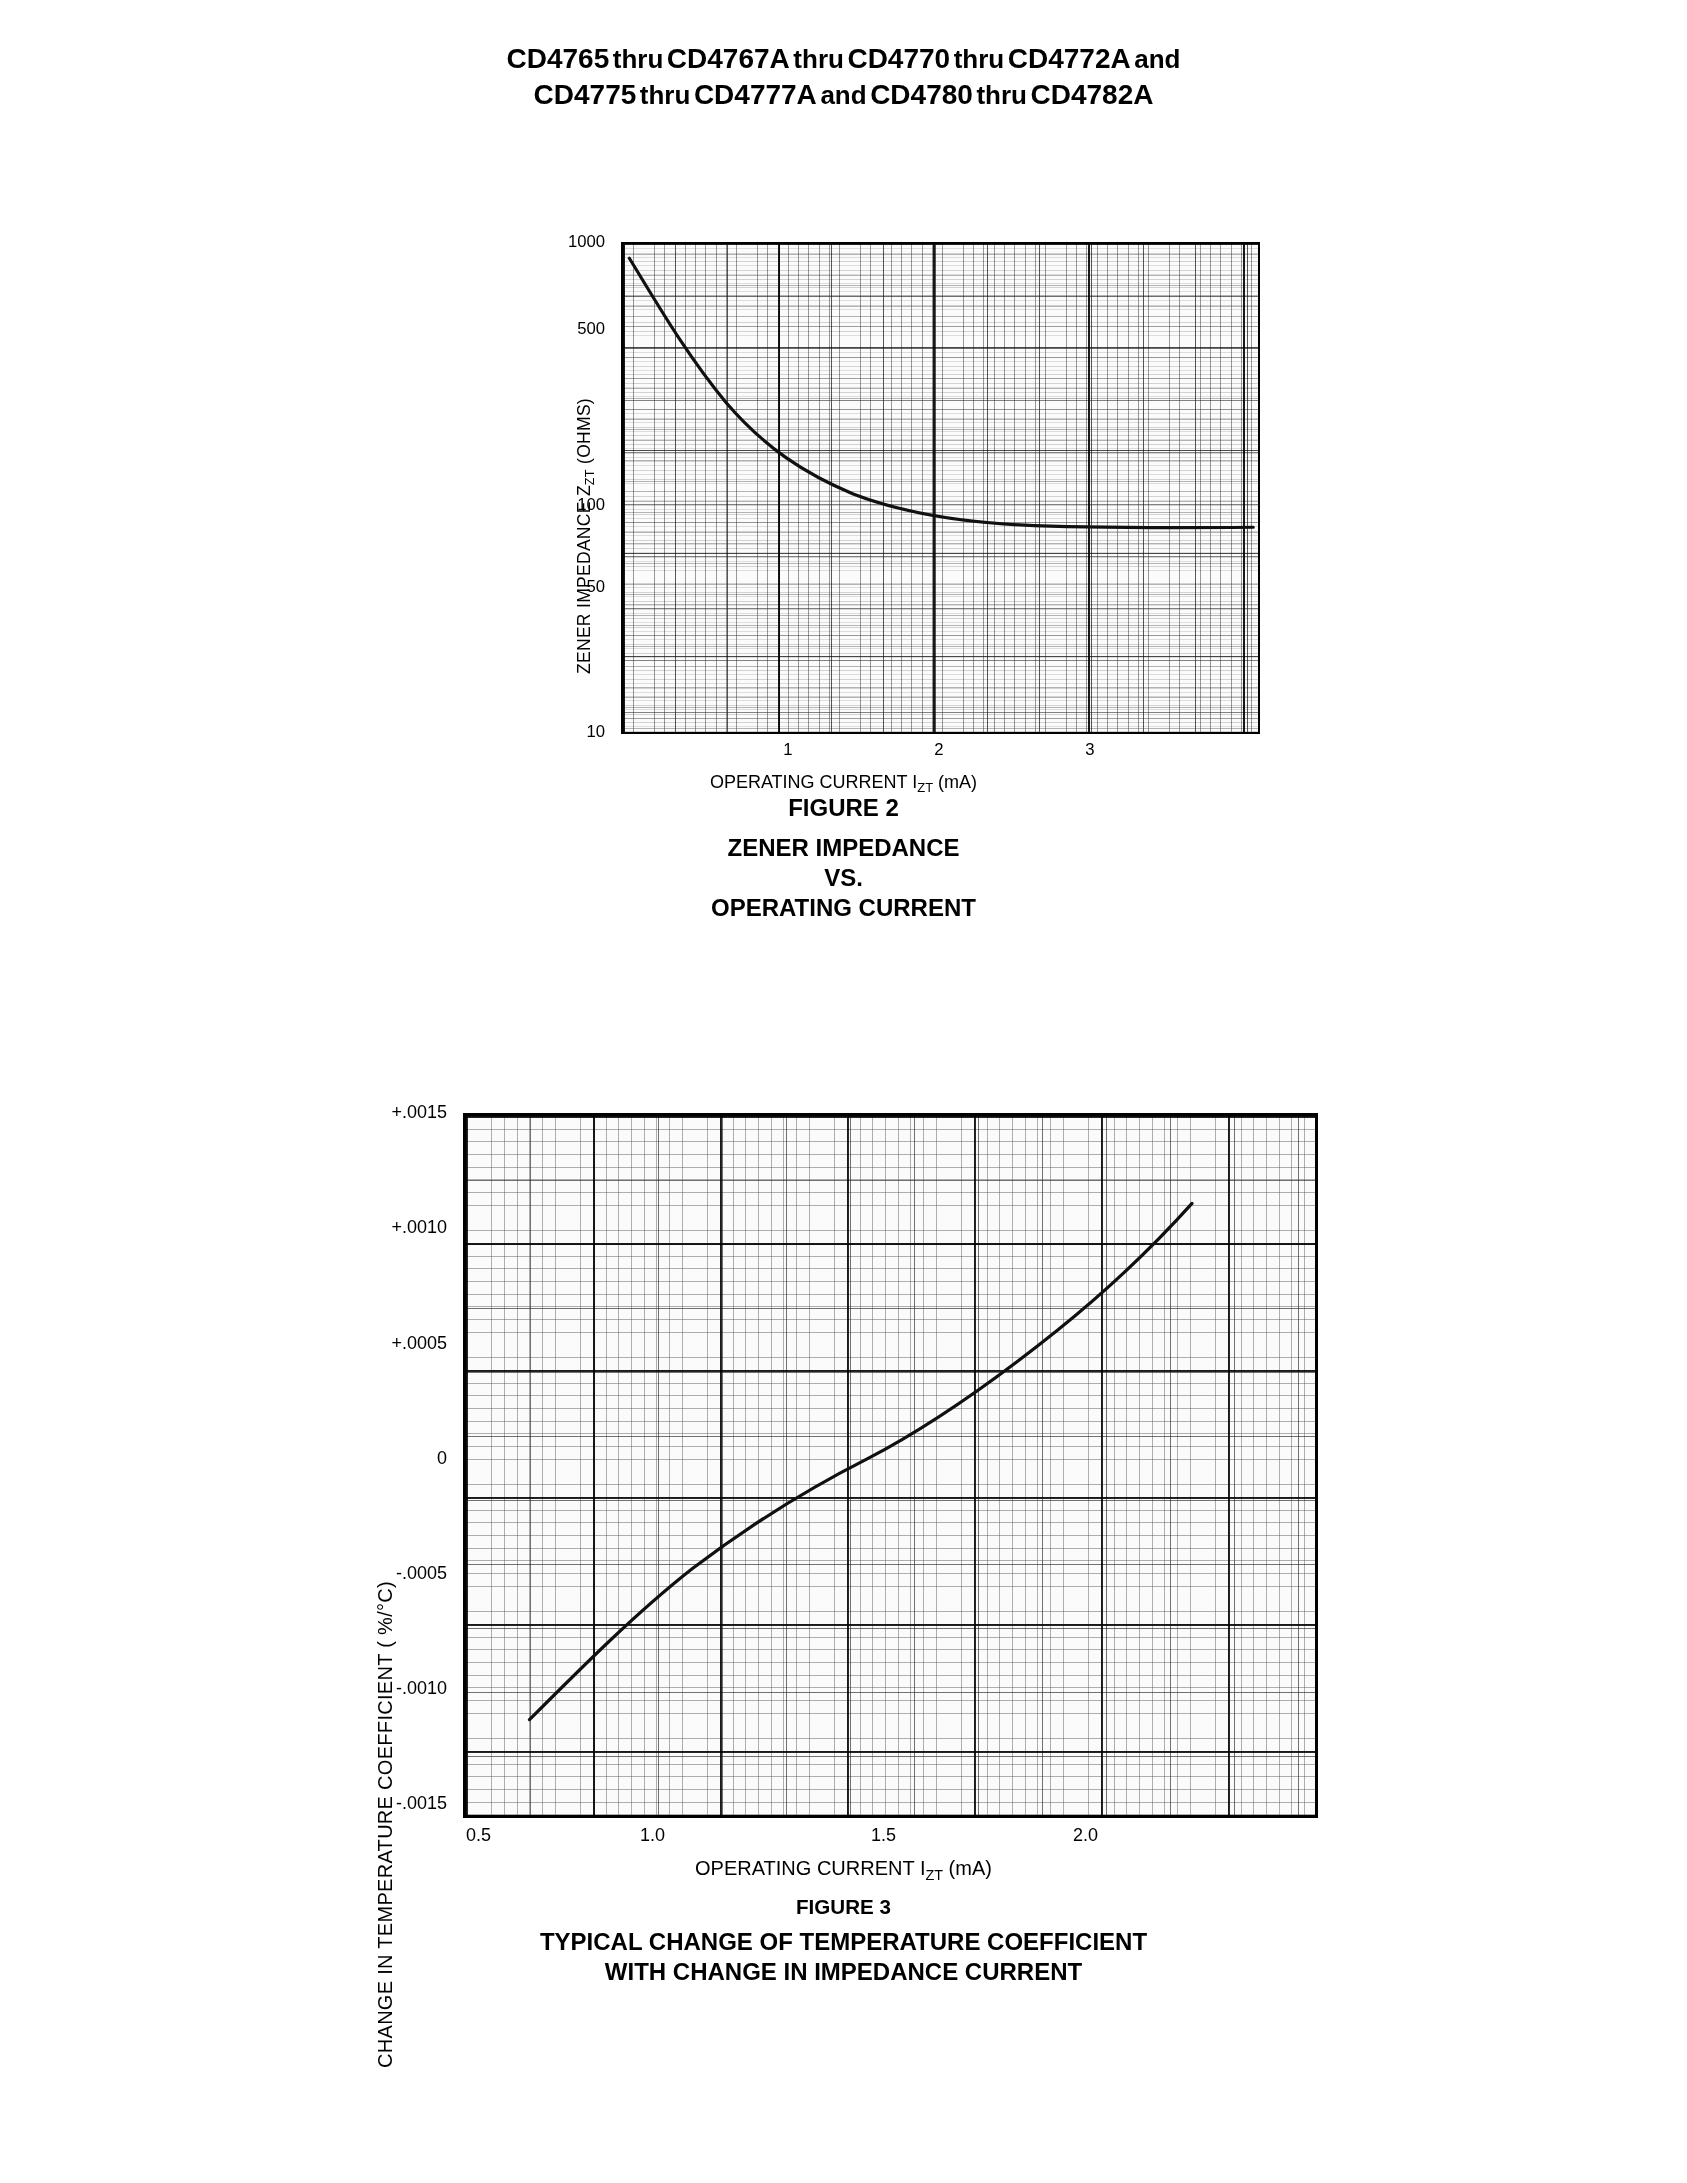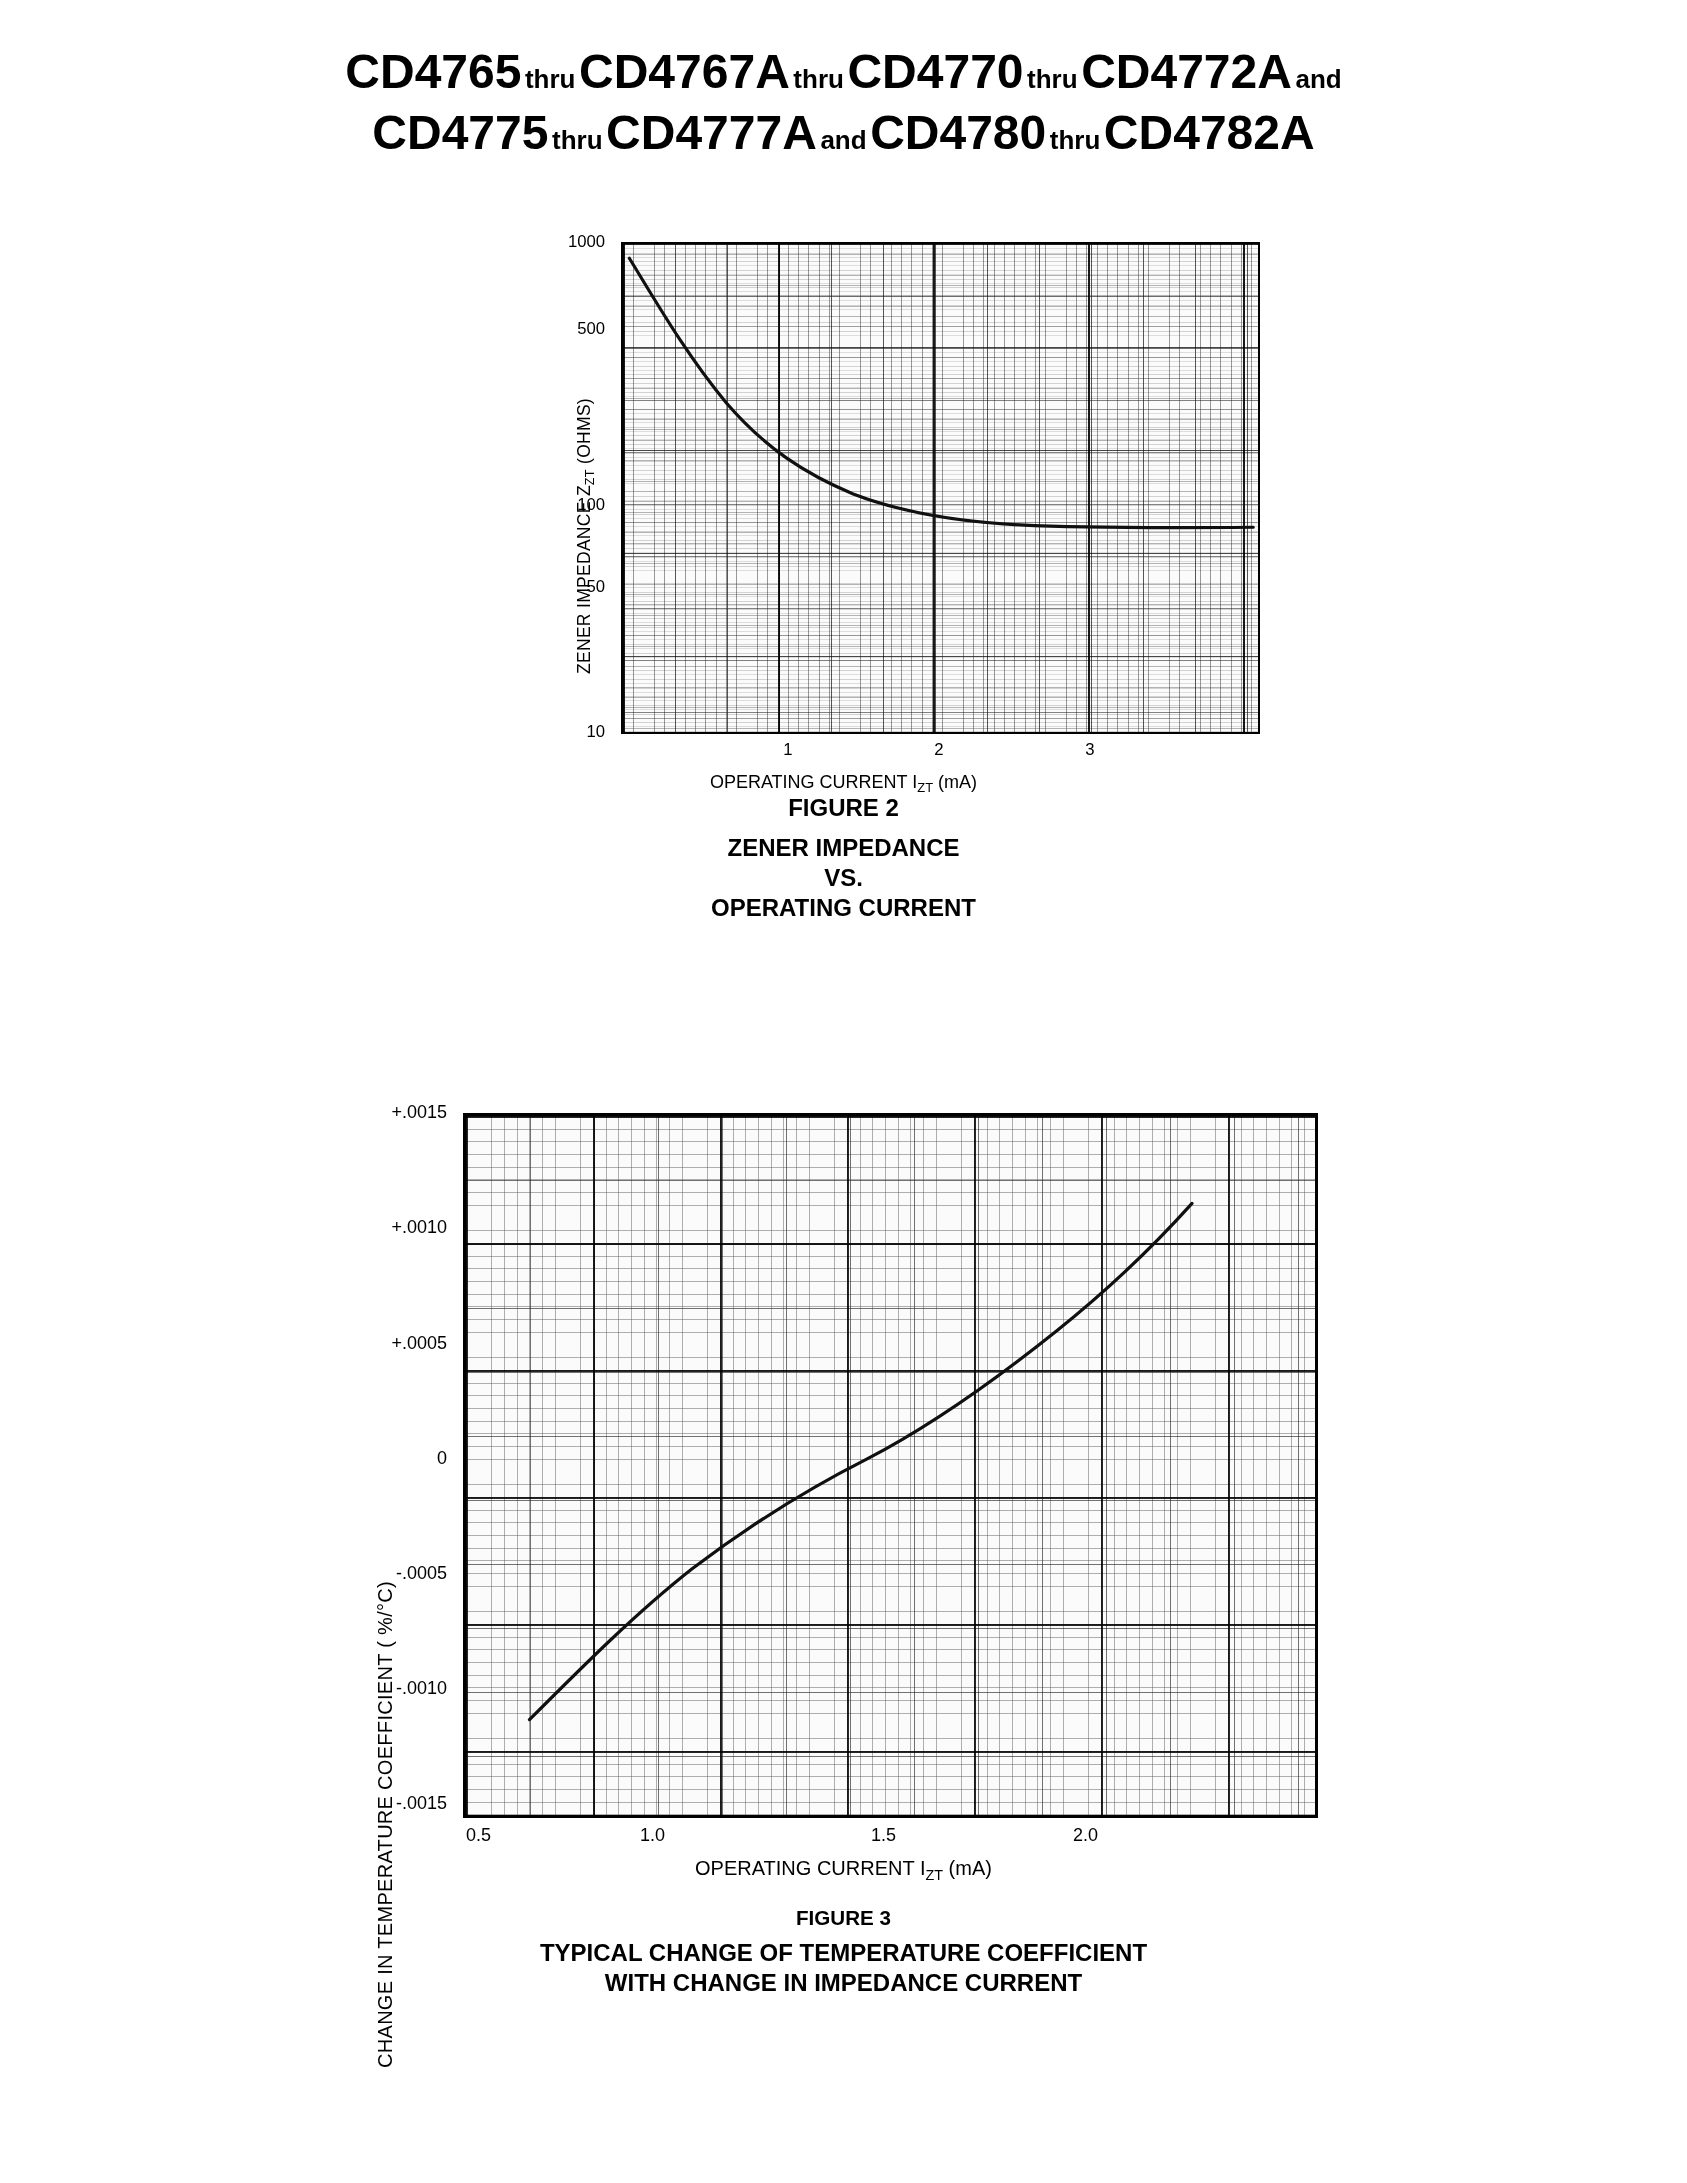--- a/index.html
+++ b/index.html
@@ -20,21 +20,21 @@
   .page-header {
     width: 100%;
     text-align: center;
     padding-top: 41px;
   }
   .hdr-line {
     font-weight: bold;
     line-height: 1.28;
     white-space: nowrap;
   }
-  .hdr-big { font-size: 48px; }
+  .hdr-big { font-size: 28px; }
   .hdr-small { font-size: 26px; }
 
   
   .figure-block {
     position: absolute;
     left: 0;
     width: 100%;
   }
   #figure2-block { top: 202px; }
   #figure3-block { top: 1088px; }
@@ -172,21 +172,21 @@
     font-weight: bold;
   }
   .caption .fig-no {
     font-size: 24px;
     margin-top: 4.8px;
   }
   .caption .cap-line {
     font-size: 24px;
     line-height: 1.25;
   }
-  #figure3-block .caption .fig-no { font-size: 20.6px; margin-top: 16px; }
+  #figure3-block .caption .fig-no { font-size: 20.6px; margin-top: 5px; }
   #figure3-block .caption .cap-line { font-size: 24px; }
 </style>
 </head>
 <body>
 
 <div class="page-header">
   <div class="hdr-line">
     <span class="hdr-big">CD4765</span>
     <span class="hdr-small">thru</span>
     <span class="hdr-big">CD4767A</span>

